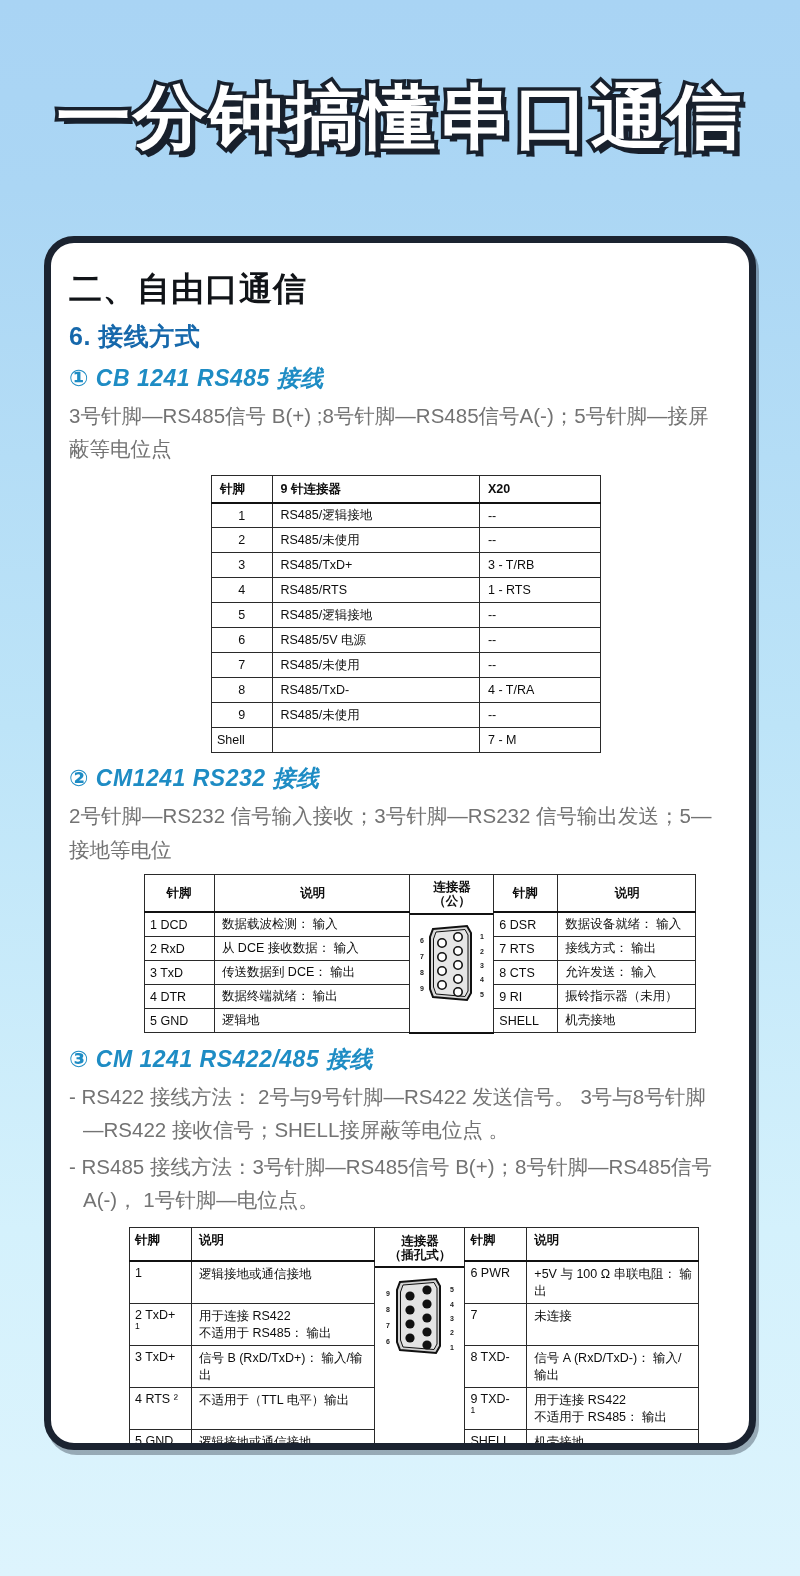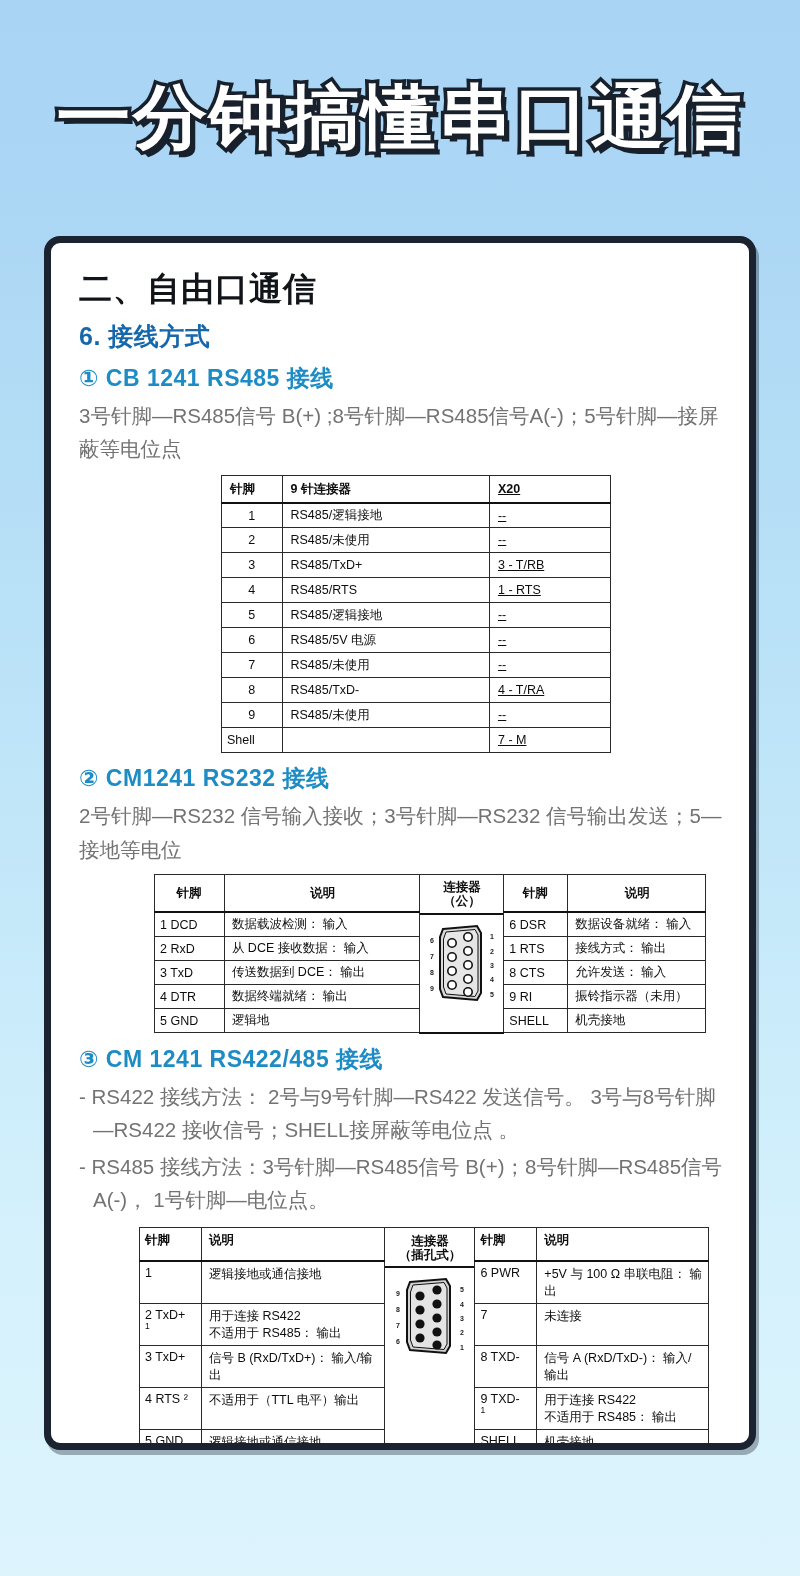--- a/index.html
+++ b/index.html
@@ -36,38 +36,38 @@
     transform: scaleX(1.06);
   }
 
   
   .card {
     position: absolute;
     left: 44px; top: 236px;
     width: 712px; height: 1214px;
     background: #ffffff;
     border: 7px solid #1b2330;
-    border-radius: 16px;
+    border-radius: 30px;
     box-shadow: 3px 5px 0 rgba(27,35,48,.35);
-    padding: 22px 18px 10px 18px;
+    padding: 22px 18px 10px 8px;
     overflow: hidden;
   }
 
   
   .h-section {
     font-size: 33px; font-weight: 700; color: #111418;
     letter-spacing: 1px; margin: 2px 0 8px 10px;
   }
   .h-sub {
     font-size: 25px; font-weight: 700; color: #1668ab;
     margin: 6px 0 4px 10px; letter-spacing: .5px;
   }
   .h-item {
     font-size: 23px; font-weight: 700; color: #1e8cc4;
-    margin: 10px 0 5px 10px; letter-spacing: .5px;
+    margin: 10px 0 5px 10px; letter-spacing: .5px; font-style: italic;
   }
   .para {
     font-size: 20.5px; color: #737373; line-height: 1.62;
     margin: 0 8px 4px 10px;
   }
   .para.indent-hang {
     padding-left: 14px; text-indent: -14px;
   }
 
   
@@ -81,21 +81,21 @@
   .t-head {
     font-weight: 700; border-bottom: 2.5px solid #111 !important;
   }
 
   
   .tbl1-wrap { margin: 10px 0 0 152px; }
   .tbl1 { width: 390px; }
   .tbl1 td { height: 25px; }
   .tbl1 .c-pin   { width: 56px;  text-align: center; }
   .tbl1 .c-desc  { width: 192px; text-align: left; padding-left: 8px; }
-  .tbl1 .c-x20   { width: 112px; text-align: left; padding-left: 8px; text-decoration: underline; }
+  .tbl1 .c-x20   { width: 112px; text-align: left; padding-left: 8px; }
   .tbl1 .c-pin.hd, .tbl1 .c-desc.hd, .tbl1 .c-x20.hd { text-align: left; padding-left: 8px; }
   .tbl1 tr.head td { height: 27px; }
   .tbl1 td.shell-left { text-align: left; padding-left: 5px; }
 
   
   .tbl2-wrap { margin: 8px 0 0 85px; }
   .tbl2 { width: 552px; }
   .tbl2 td { height: 23px; }
   .tbl2 .hdrow td { height: 38px; text-align: center; font-weight: 700; }
   .tbl2 .c2-pin  { width: 70px;  padding-left: 5px; }
@@ -242,21 +242,21 @@
       </tr>
       <tr>
         <td class="t-cell c2-pin">1 DCD</td>
         <td class="t-cell c2-desc">数据载波检测：  输入</td>
         <td class="t-cell c2-pin2">6 DSR</td>
         <td class="t-cell c2-desc2">数据设备就绪：  输入</td>
       </tr>
       <tr>
         <td class="t-cell c2-pin">2 RxD</td>
         <td class="t-cell c2-desc">从 DCE 接收数据：  输入</td>
-        <td class="t-cell c2-pin2">1 RTS</td>
+        <td class="t-cell c2-pin2">7 RTS</td>
         <td class="t-cell c2-desc2">接线方式：  输出</td>
       </tr>
       <tr>
         <td class="t-cell c2-pin">3 TxD</td>
         <td class="t-cell c2-desc">传送数据到 DCE：  输出</td>
         <td class="t-cell c2-pin2">8 CTS</td>
         <td class="t-cell c2-desc2">允许发送：  输入</td>
       </tr>
       <tr>
         <td class="t-cell c2-pin">4 DTR</td>

